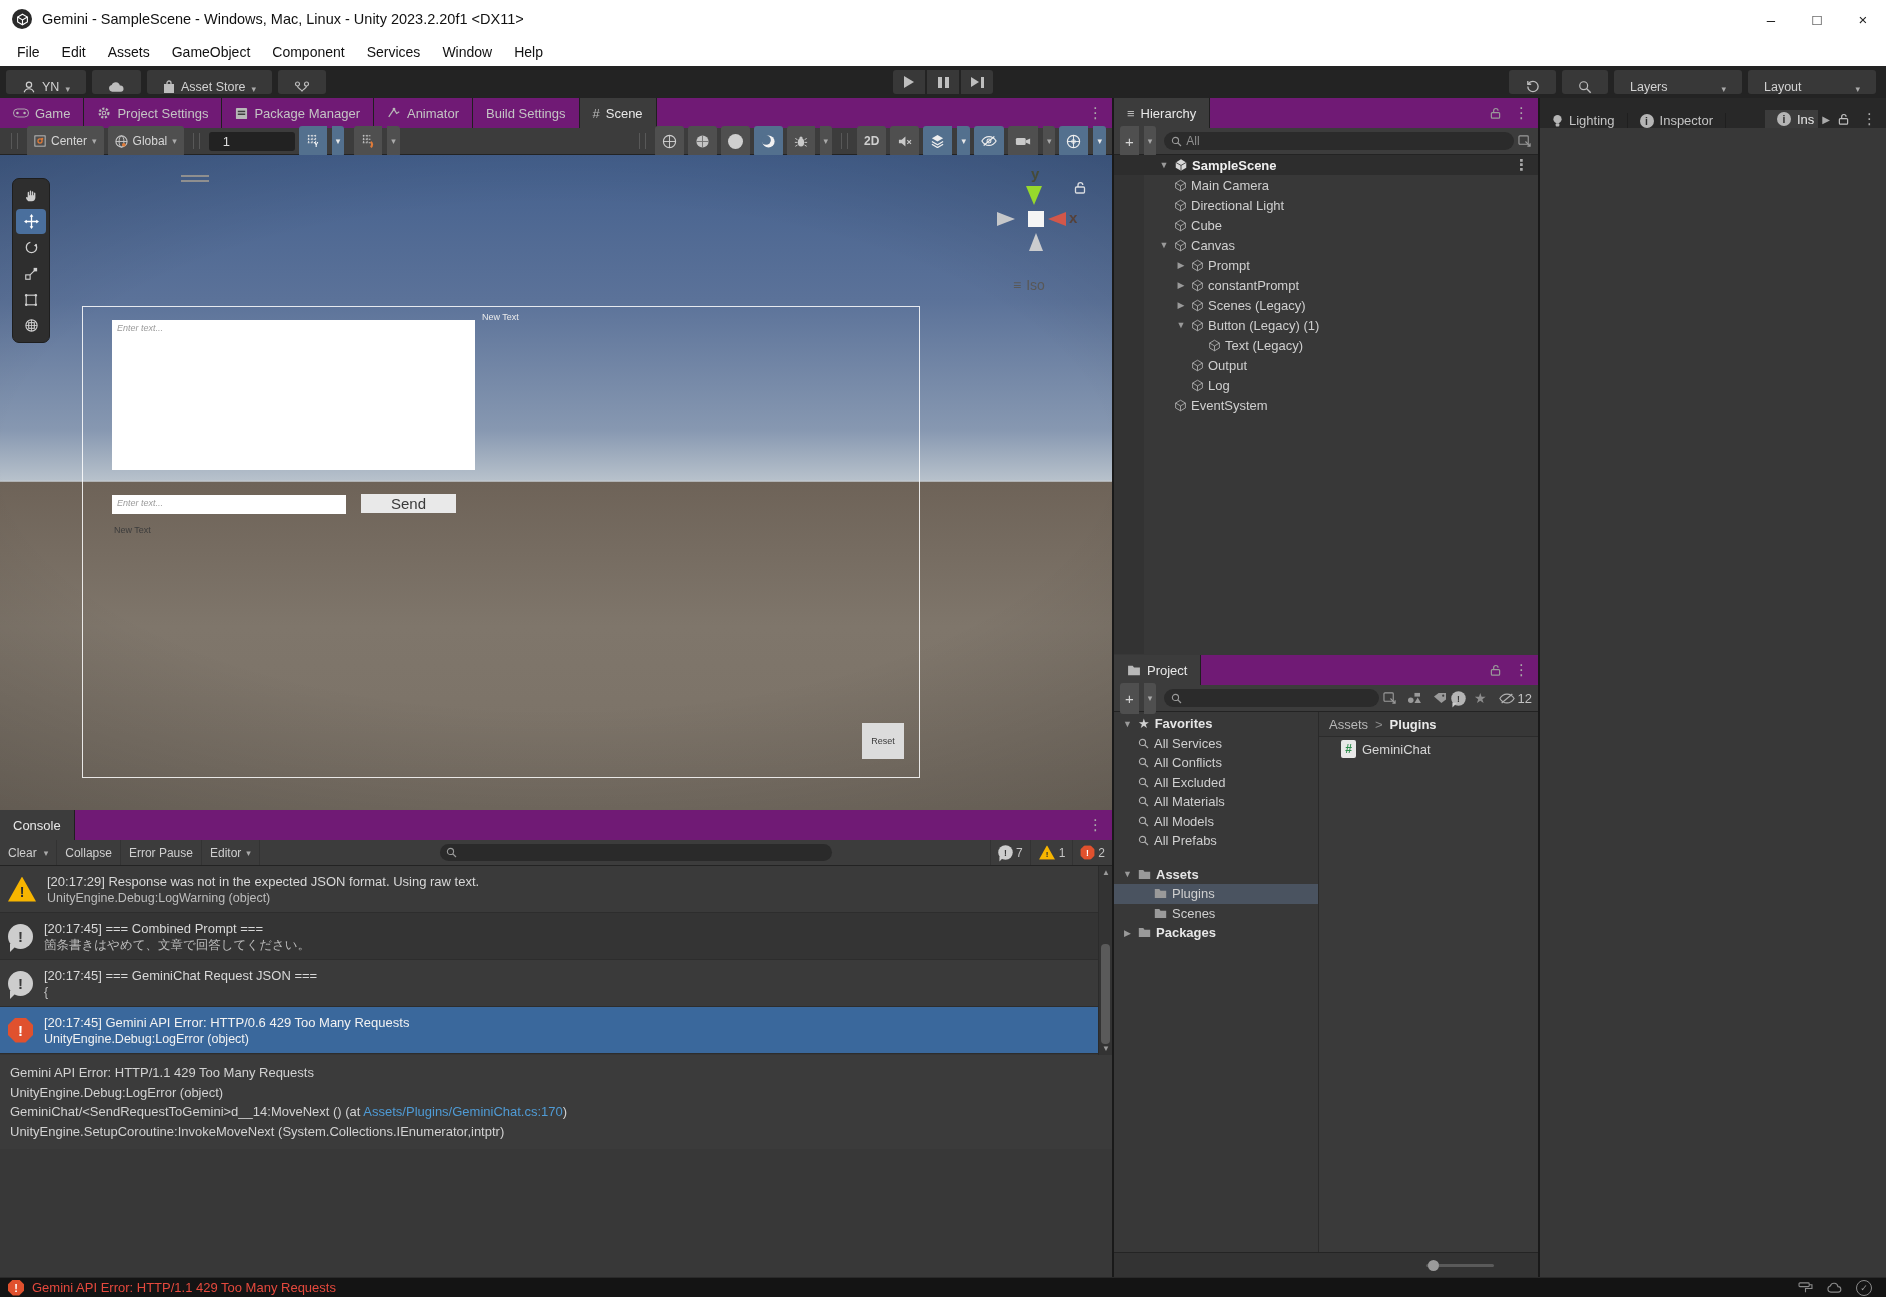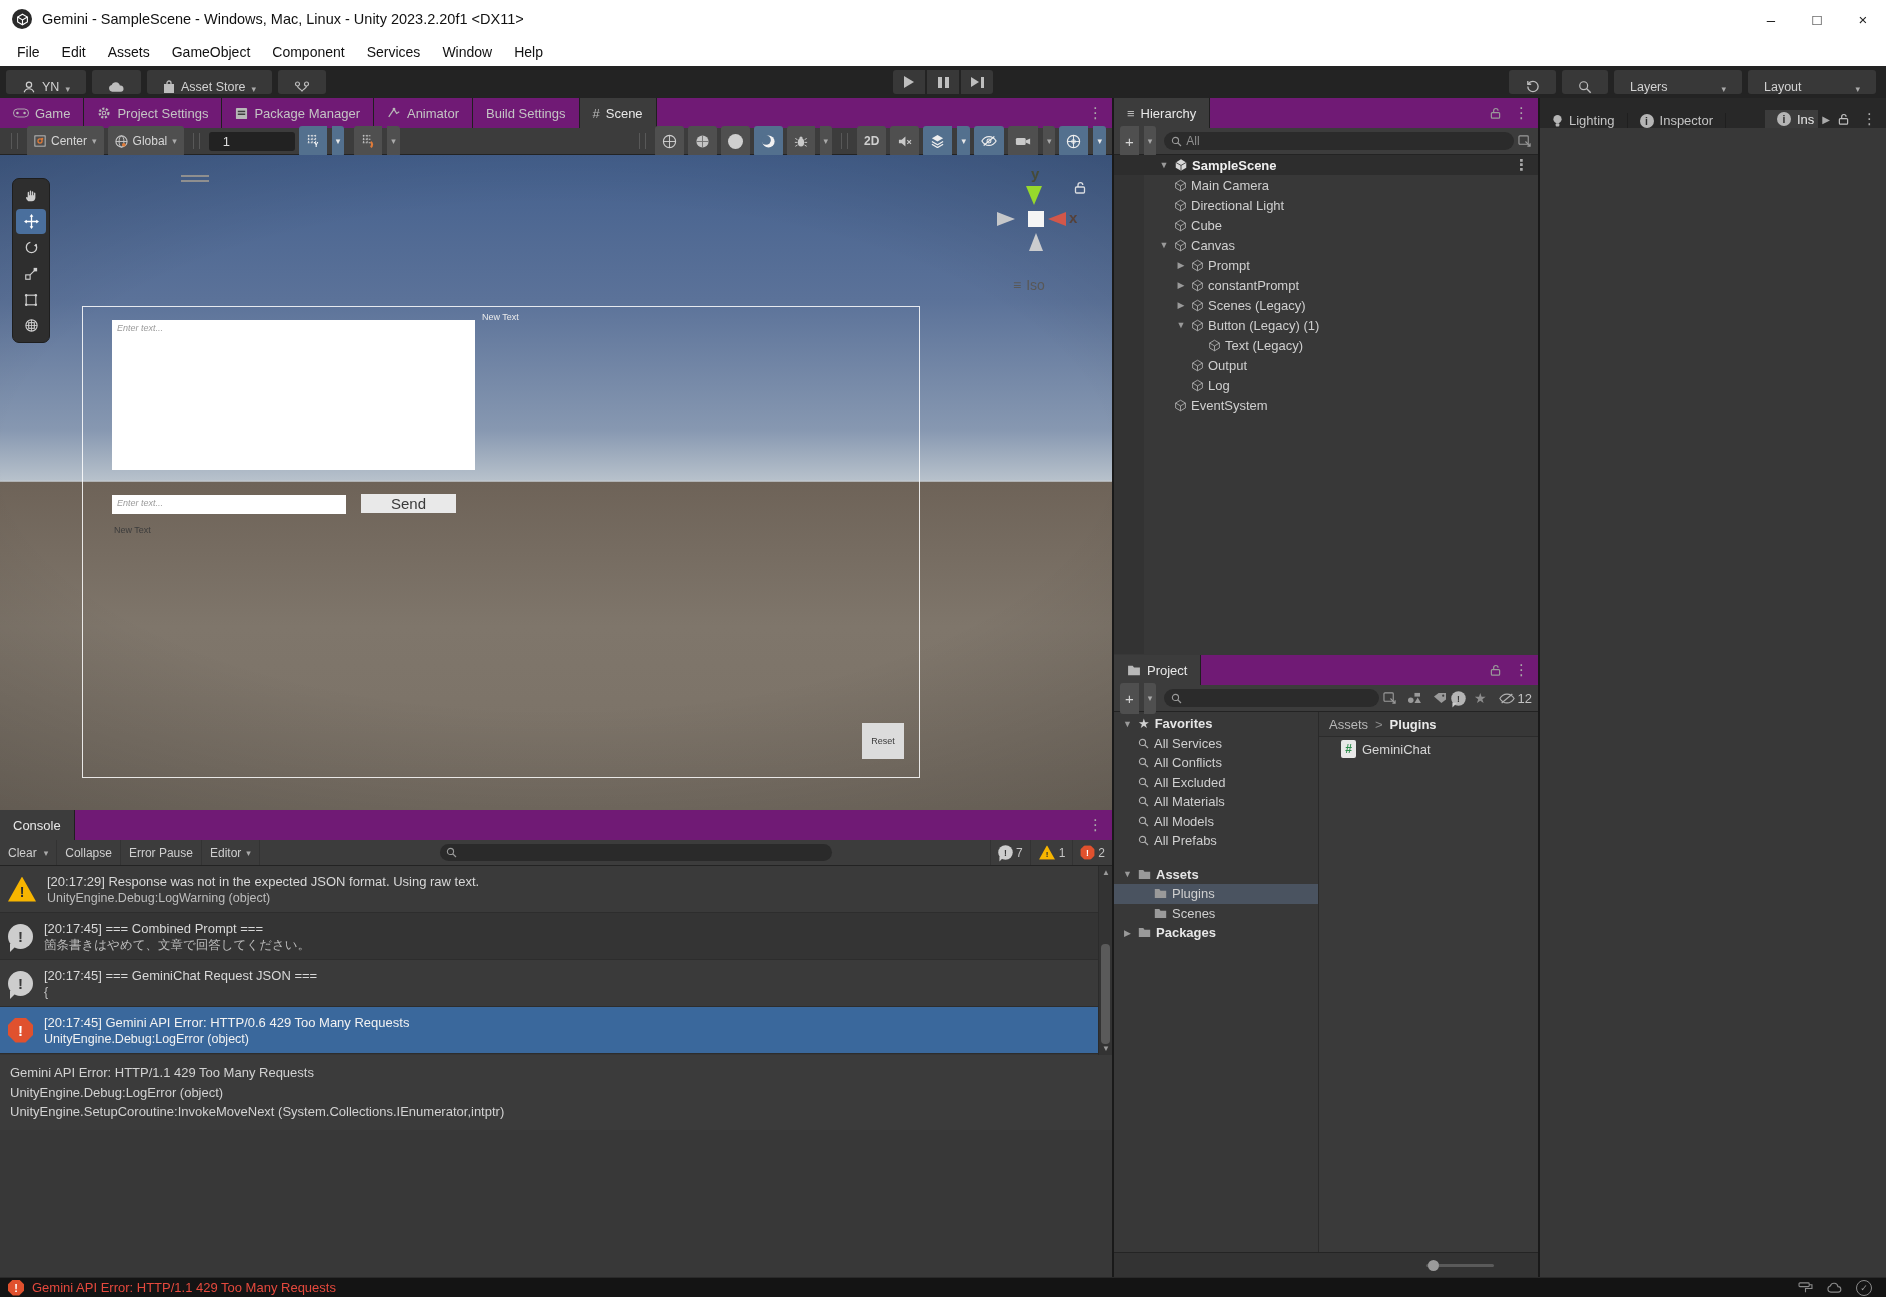--- a/index.html
+++ b/index.html
@@ -571,20 +571,21 @@
       <div class="con-scroll">
         <span class="up">▲</span>
         <span class="thumb"></span>
         <span class="dn">▼</span>
       </div>
     </div>
 
     <div class="detail">
       <div>Gemini API Error: HTTP/1.1 429 Too Many Requests</div>
       <div>UnityEngine.Debug:LogError (object)</div>
+      <div><span>GeminiChat/&lt;SendRequestToGemini&gt;d__14:MoveNext () (at </span><span class="link">Assets/Plugins/GeminiChat.cs:170</span><span>)</span></div>
       <div>UnityEngine.SetupCoroutine:InvokeMoveNext (System.Collections.IEnumerator,intptr)</div>
     </div>
   </div>
 </div>
 
 <div class="mid-col">
 
   <div class="hier">
     <div class="tabsbar">
       <div class="tab active">

